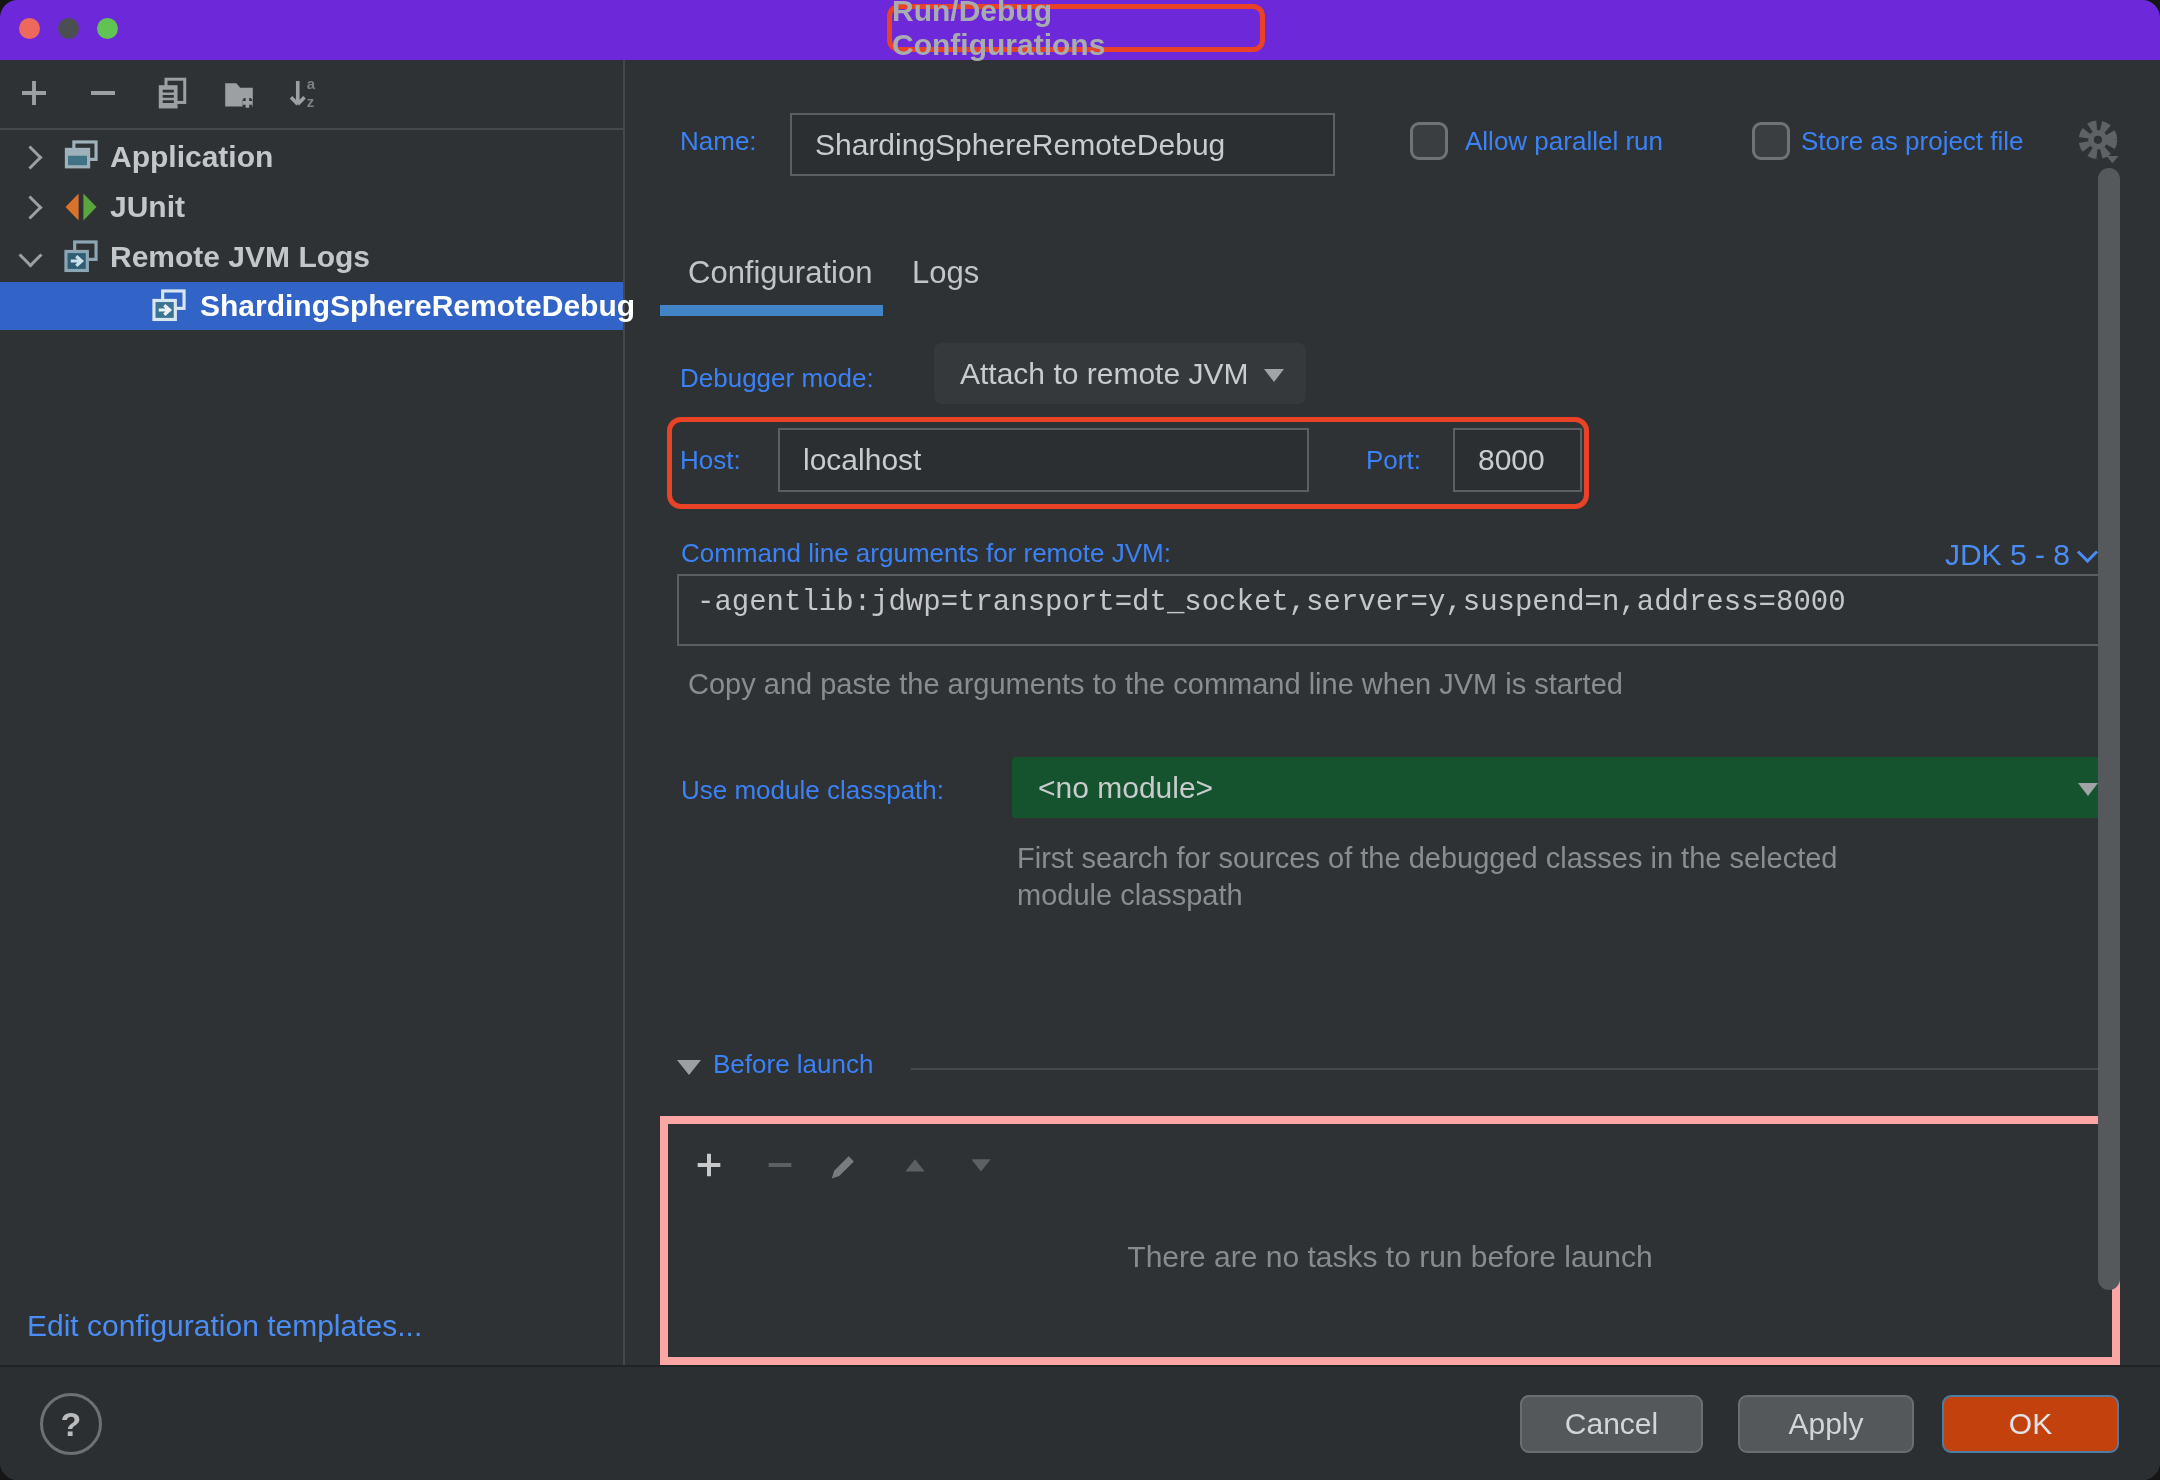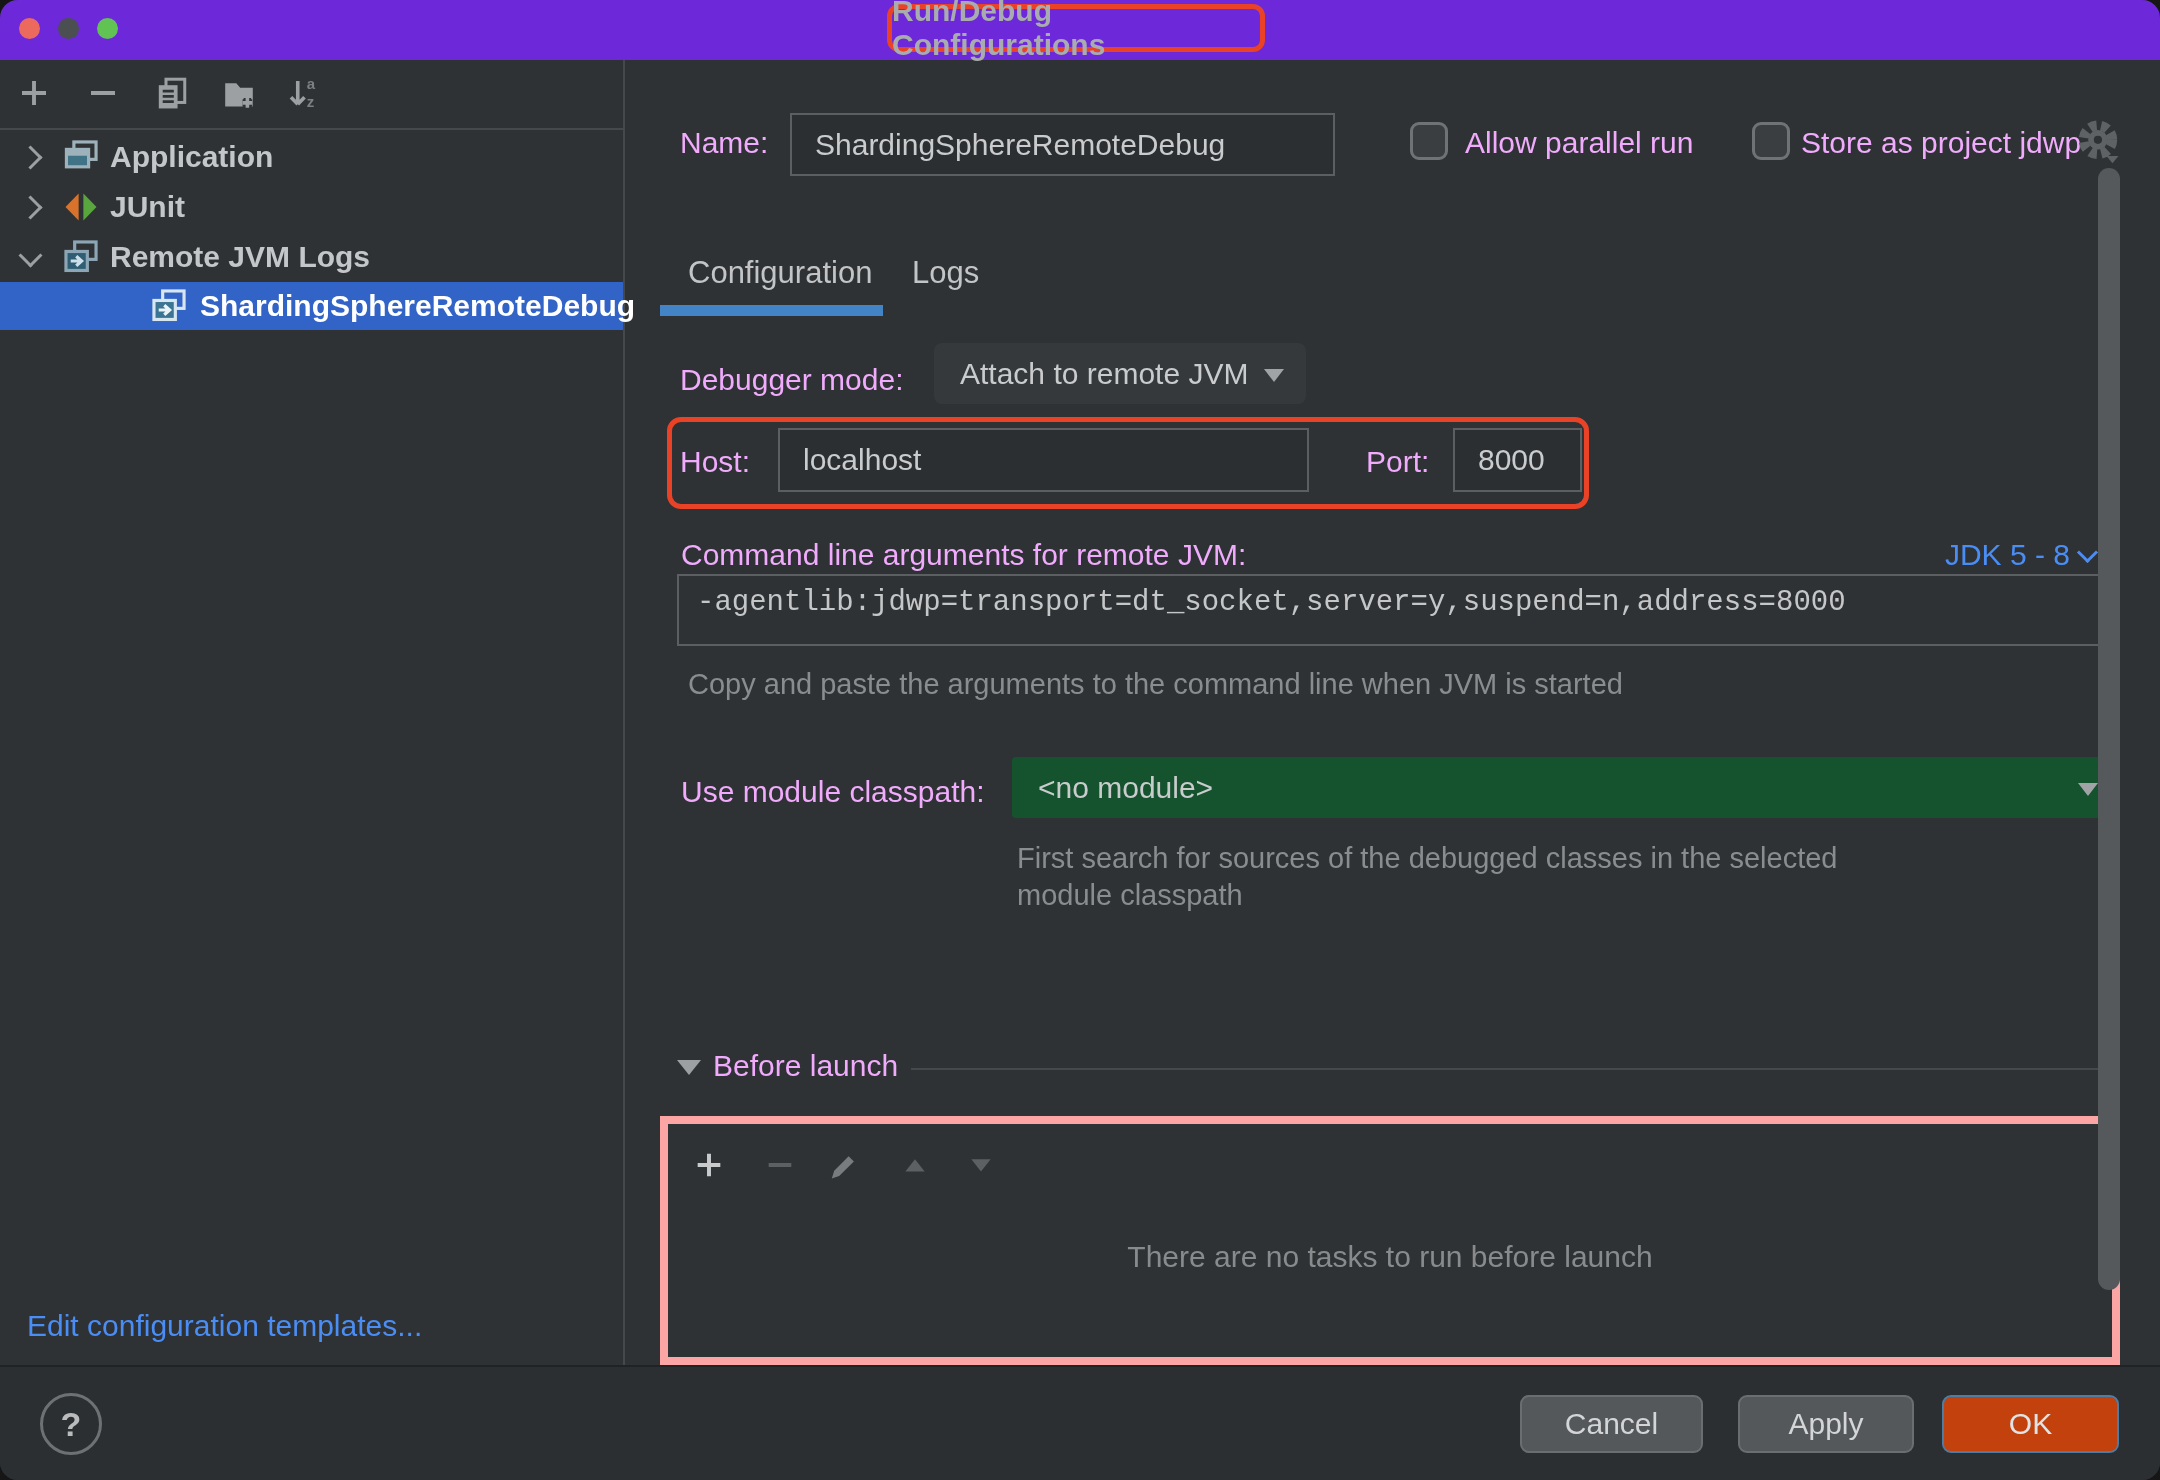--- a/index.html
+++ b/index.html
@@ -28,21 +28,21 @@
   .chev.right{left:22px;transform:rotate(-45deg);}
   .chev.down{left:22px;transform:rotate(45deg);margin-top:-4px;}
   .ticon{position:absolute;left:62px;width:38px;height:38px;}
   .trow.selected .ticon{left:150px;}
   .tlabel{position:absolute;left:110px;font-size:30px;font-weight:600;color:#c4c7c9;white-space:nowrap;}
   .trow.selected .tlabel{left:200px;color:#ffffff;}
   .edit-link{position:absolute;left:27px;top:1249px;font-size:30px;color:#4a8df5;cursor:pointer;white-space:nowrap;}
 
   
   .main{position:absolute;left:625px;top:60px;width:1535px;height:1305px;}
-  .lbl{position:absolute;font-size:30px;color:#f0abfc;white-space:nowrap;}
+  .lbl{position:absolute;font-size:26px;color:#3b82f6;white-space:nowrap;}
   .hint{position:absolute;font-size:29px;color:#8a8d90;white-space:nowrap;}
   .inputbox{position:absolute;box-sizing:border-box;border:2px solid #5c5f61;background:#2c2f31;
             font-size:30px;color:#c9cbcd;display:flex;align-items:center;padding-left:23px;white-space:nowrap;}
   .checkbox{position:absolute;width:38px;height:38px;box-sizing:border-box;border:3px solid #707375;border-radius:9px;background:#3a3e41;}
   .gear-wrap{position:absolute;width:52px;height:52px;}
   .tab{position:absolute;font-size:31px;color:#c2c4c6;cursor:pointer;}
   .tab-underline{position:absolute;left:35px;top:245px;width:223px;height:11px;background:#4284c6;}
   .select{position:absolute;box-sizing:border-box;border-radius:8px;display:flex;align-items:center;
           font-size:30px;color:#c9cbcd;padding-left:26px;white-space:nowrap;}
   .caret{position:absolute;right:22px;top:50%;margin-top:-5px;width:0;height:0;
@@ -165,21 +165,21 @@
 
   <div class="main">
 
     <span class="lbl" style="left:55px;top:66px">Name:</span>
     <div class="inputbox" style="left:165px;top:53px;width:545px;height:63px">ShardingSphereRemoteDebug</div>
 
     <div class="checkbox" style="left:785px;top:62px"></div>
     <span class="lbl" style="left:840px;top:66px">Allow parallel run</span>
 
     <div class="checkbox" style="left:1127px;top:62px"></div>
-    <span class="lbl" style="left:1176px;top:66px">Store as project jdwp</span>
+    <span class="lbl" style="left:1176px;top:66px">Store as project file</span>
     <div class="gear-wrap" style="left:1448px;top:56px">
       <span><svg width="52" height="52" viewBox="0 0 24 24">
             <circle cx="11.5" cy="11" r="6.6" fill="none" stroke="#5f6264" stroke-width="4.6" stroke-dasharray="3.3 2.1"></circle>
             <circle cx="11.5" cy="11" r="3.2" fill="none" stroke="#5f6264" stroke-width="2.6"></circle>
             <polygon points="15.5,18.5 21,18.5 18.2,21.8" fill="#5f6264"></polygon>
           </svg></span>
     </div>
 
     <span class="tab" style="left:63px;top:195px">Configuration</span>
     <span class="tab" style="left:287px;top:195px">Logs</span>

